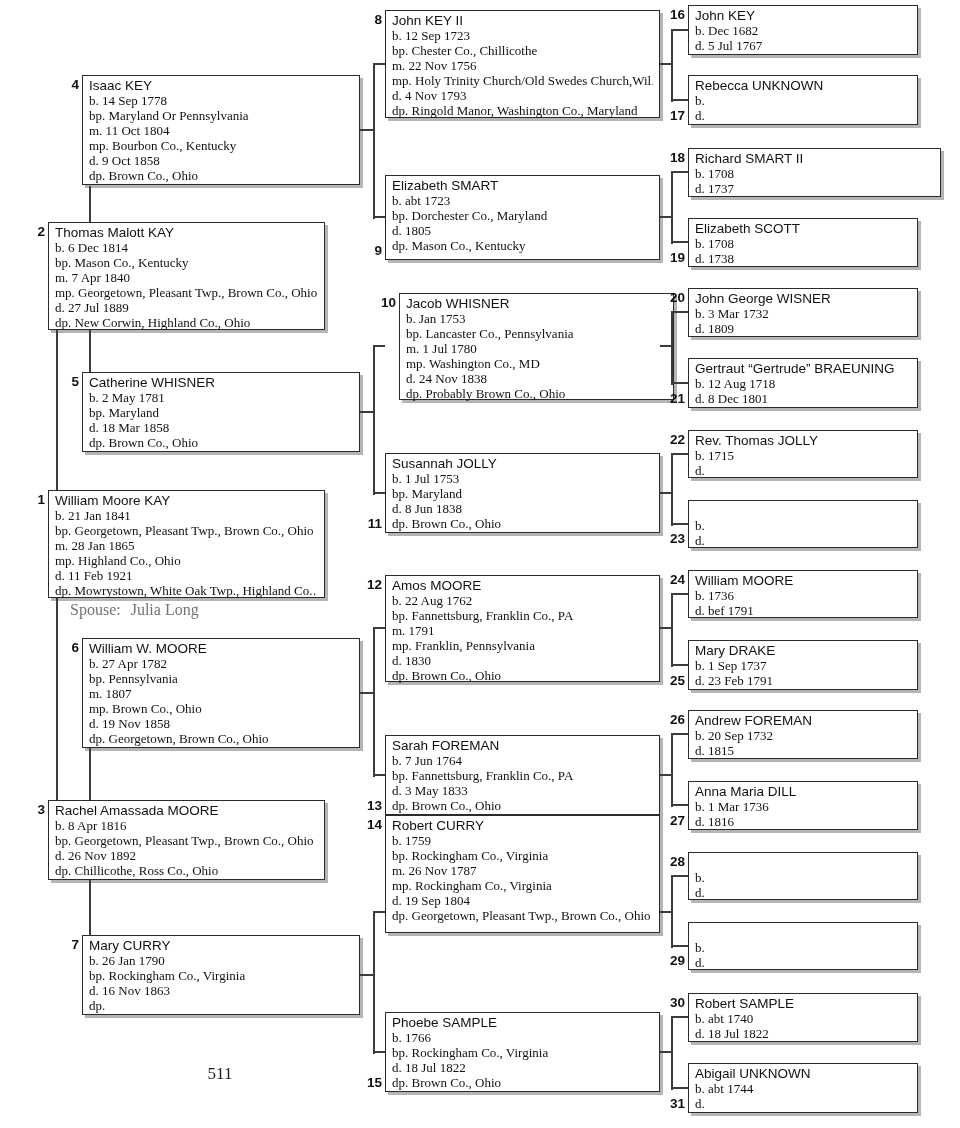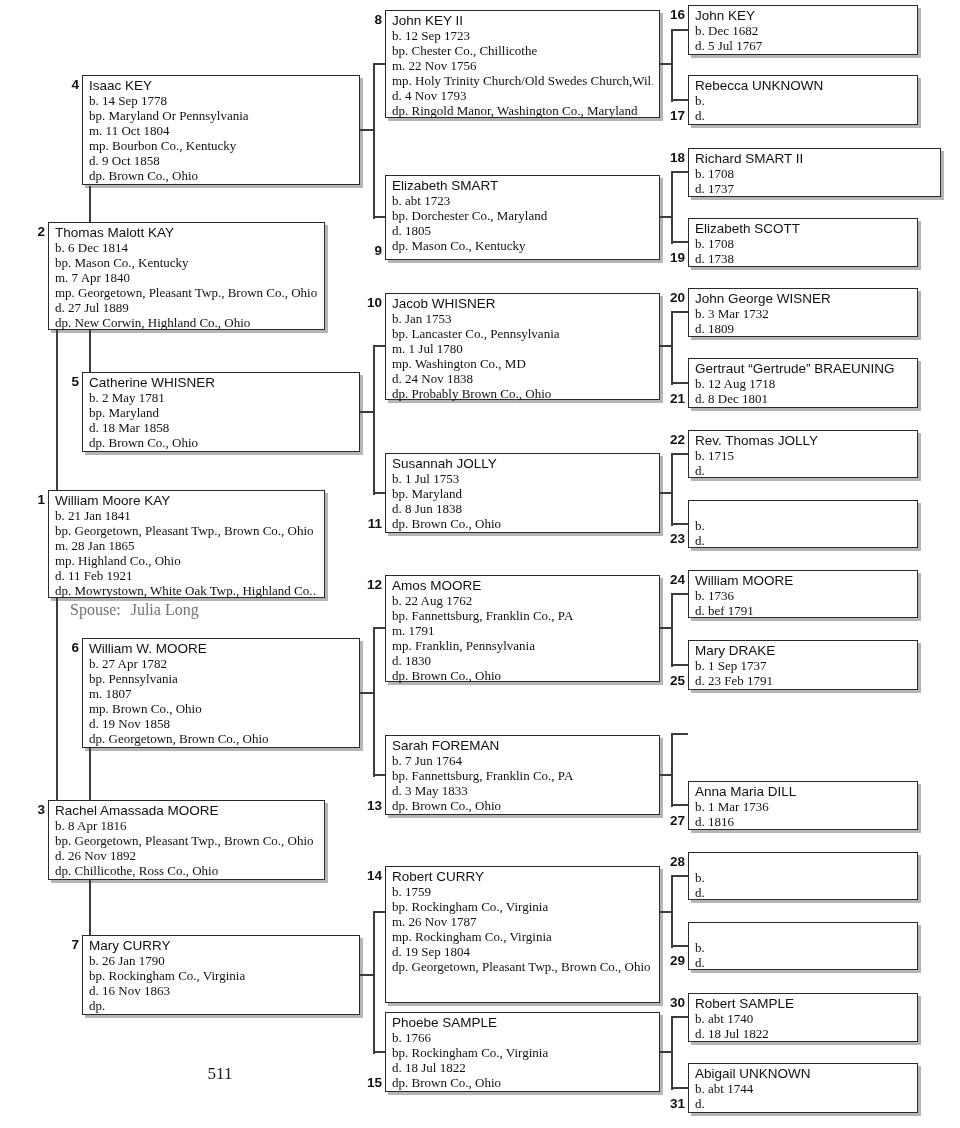--- a/index.html
+++ b/index.html
@@ -131,21 +131,21 @@
     <span class="pnum bot">9</span>
     <div class="pname">Elizabeth SMART</div>
     <div class="plines">
         <div class="pline">b. abt 1723</div>
         <div class="pline">bp. Dorchester Co., Maryland</div>
         <div class="pline">d. 1805</div>
         <div class="pline">dp. Mason Co., Kentucky</div>
       </div>
   </div>
 
-  <div class="pbox" style="left:385px;top:293px;width:275px;height:107px">
+  <div class="pbox" style="left:399px;top:293px;width:275px;height:107px">
     <span class="pnum">10</span>
     <div class="pname">Jacob WHISNER</div>
     <div class="plines">
         <div class="pline">b. Jan 1753</div>
         <div class="pline">bp. Lancaster Co., Pennsylvania</div>
         <div class="pline">m. 1 Jul 1780</div>
         <div class="pline">mp. Washington Co., MD</div>
         <div class="pline">d. 24 Nov 1838</div>
         <div class="pline">dp. Probably Brown Co., Ohio</div>
       </div>
@@ -179,21 +179,21 @@
     <span class="pnum bot">13</span>
     <div class="pname">Sarah FOREMAN</div>
     <div class="plines">
         <div class="pline">b. 7 Jun 1764</div>
         <div class="pline">bp. Fannettsburg, Franklin Co., PA</div>
         <div class="pline">d. 3 May 1833</div>
         <div class="pline">dp. Brown Co., Ohio</div>
       </div>
   </div>
 
-  <div class="pbox" style="left:385px;top:866px;width:275px;height:137px">
+  <div class="pbox" style="left:385px;top:815px;width:275px;height:118px">
     <span class="pnum">14</span>
     <div class="pname">Robert CURRY</div>
     <div class="plines">
         <div class="pline">b. 1759</div>
         <div class="pline">bp. Rockingham Co., Virginia</div>
         <div class="pline">m. 26 Nov 1787</div>
         <div class="pline">mp. Rockingham Co., Virginia</div>
         <div class="pline">d. 19 Sep 1804</div>
         <div class="pline">dp. Georgetown, Pleasant Twp., Brown Co., Ohio</div>
       </div>
@@ -293,20 +293,28 @@
 
   <div class="pbox" style="left:688px;top:640px;width:230px;height:50px">
     <span class="pnum bot">25</span>
     <div class="pname">Mary DRAKE</div>
     <div class="plines">
         <div class="pline">b. 1 Sep 1737</div>
         <div class="pline">d. 23 Feb 1791</div>
       </div>
   </div>
 
+  <div class="pbox" style="left:688px;top:710px;width:230px;height:49px">
+    <span class="pnum">26</span>
+    <div class="pname">Andrew FOREMAN</div>
+    <div class="plines">
+        <div class="pline">b. 20 Sep 1732</div>
+        <div class="pline">d. 1815</div>
+      </div>
+  </div>
 
   <div class="pbox" style="left:688px;top:781px;width:230px;height:49px">
     <span class="pnum bot">27</span>
     <div class="pname">Anna Maria DILL</div>
     <div class="plines">
         <div class="pline">b. 1 Mar 1736</div>
         <div class="pline">d. 1816</div>
       </div>
   </div>
 

